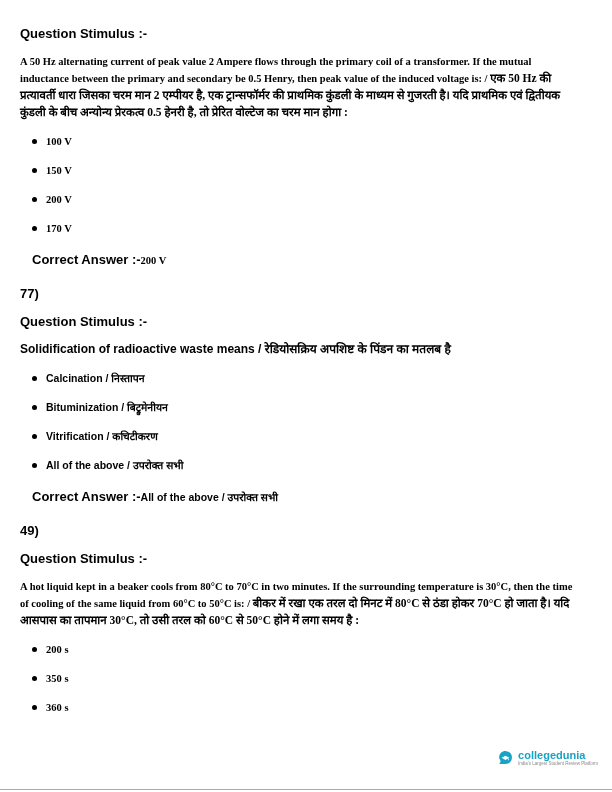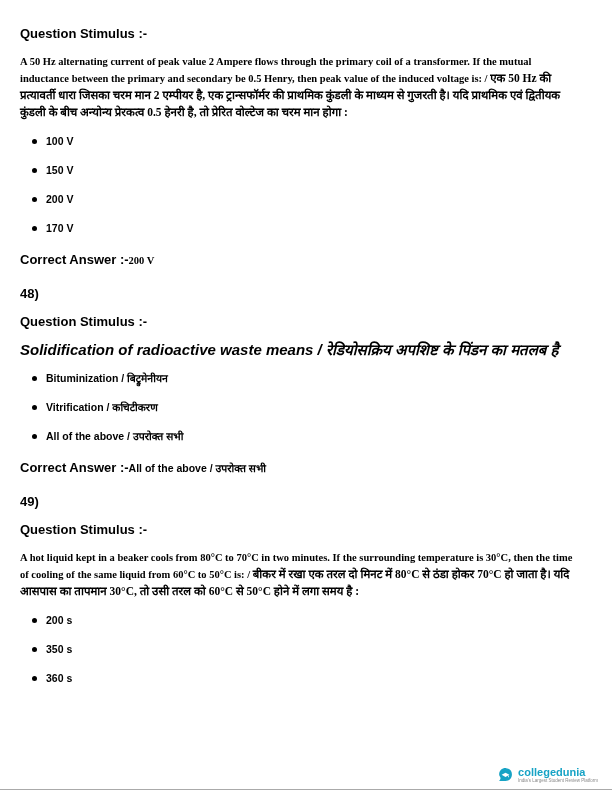--- a/index.html
+++ b/index.html
@@ -24,52 +24,51 @@
     font-family: "Liberation Sans", sans-serif;
   }
   .body-serif {
     font-family: "Liberation Serif", serif;
     font-weight: bold; font-size: 10.5px;
     line-height: 17px;
   }
   .body-serif .hi { font-size: 11.5px; }
   .body-sans {
     font-family: "Liberation Sans", sans-serif;
-    font-weight: bold; font-size: 15px;
+    font-weight: bold; font-size: 12px;
     line-height: 17px;
-    font-style: italic;
   }
   ul.options { list-style: none; margin: 14px 0 2px 0; }
   ul.options li {
     position: relative;
     padding-left: 26px;
     margin-bottom: 16px;
     font-weight: bold;
     line-height: 13px;
   }
   ul.options li::before {
     content: "";
     position: absolute; left: 12px; top: 4px;
     width: 5px; height: 5px;
     background: #000; border-radius: 50%;
   }
-  .opt-serif li { font-family: Liberation Sans, sans-serif; font-size: 10.5px; }
+  .opt-serif li { font-family: Liberation Serif, serif; font-size: 10.5px; }
   .opt-sans  li { font-family: "Liberation Sans", sans-serif; font-size: 10.5px; }
 
-  .answer-line { margin: 2px 0 18px 0; line-height: 15px; }
+  .answer-line { margin: 2px 0 18px 12px; line-height: 15px; }
   .answer-label { font-size: 13px; font-weight: bold; font-family: "Liberation Sans", sans-serif; }
   .answer-value-serif { font-family: "Liberation Serif", serif; font-weight: bold; font-size: 10.5px; }
   .answer-value-sans  { font-family: "Liberation Sans", sans-serif; font-weight: bold; font-size: 10.5px; }
 
   .footer-rule {
     position: absolute; left: 0; right: 0; bottom: 2px;
     border-top: 1px solid #aaaaaa;
   }
   .logo {
-    position: absolute; right: 14px; bottom: 8px;
+    position: absolute; right: 14px; bottom: 25px;
     display: flex; align-items: flex-start; gap: 4px;
   }
   .logo-icon { width: 17px; height: 17px; display: block; }
   .logo-texts { display: flex; flex-direction: column; }
   .logo-name { font-size: 11px; font-weight: bold; line-height: 12px; }
   .logo-tagline { font-size: 4.5px; color: #8a8a8a; line-height: 6px; }
 </style>
 </head>
 <body>
 
@@ -81,24 +80,25 @@
     <ul class="options opt-serif">
       <li>100 V</li>
       <li>150 V</li>
       <li>200 V</li>
       <li>170 V</li>
     </ul>
     <p class="answer-line"><span class="answer-label">Correct Answer :-</span><span class="answer-value-serif">200 V</span></p>
   </section>
 
   <section>
-    <h2 class="q-number">48)</h2>
+    <h2 class="q-number">77)</h2>
     <h2 class="stimulus-heading">Question Stimulus :-</h2>
     <p class="body-sans">Solidification of radioactive waste means / रेडियोसक्रिय अपशिष्ट के पिंडन का मतलब है</p>
     <ul class="options opt-sans">
+      <li>Calcination / निस्तापन</li>
       <li>Bituminization / बिट्रुमेनीयन</li>
       <li>Vitrification / कचिटीकरण</li>
       <li>All of the above / उपरोक्त सभी</li>
     </ul>
     <p class="answer-line"><span class="answer-label">Correct Answer :-</span><span class="answer-value-sans">All of the above / उपरोक्त सभी</span></p>
   </section>
 
   <section>
     <h2 class="q-number">49)</h2>
     <h2 class="stimulus-heading">Question Stimulus :-</h2>

